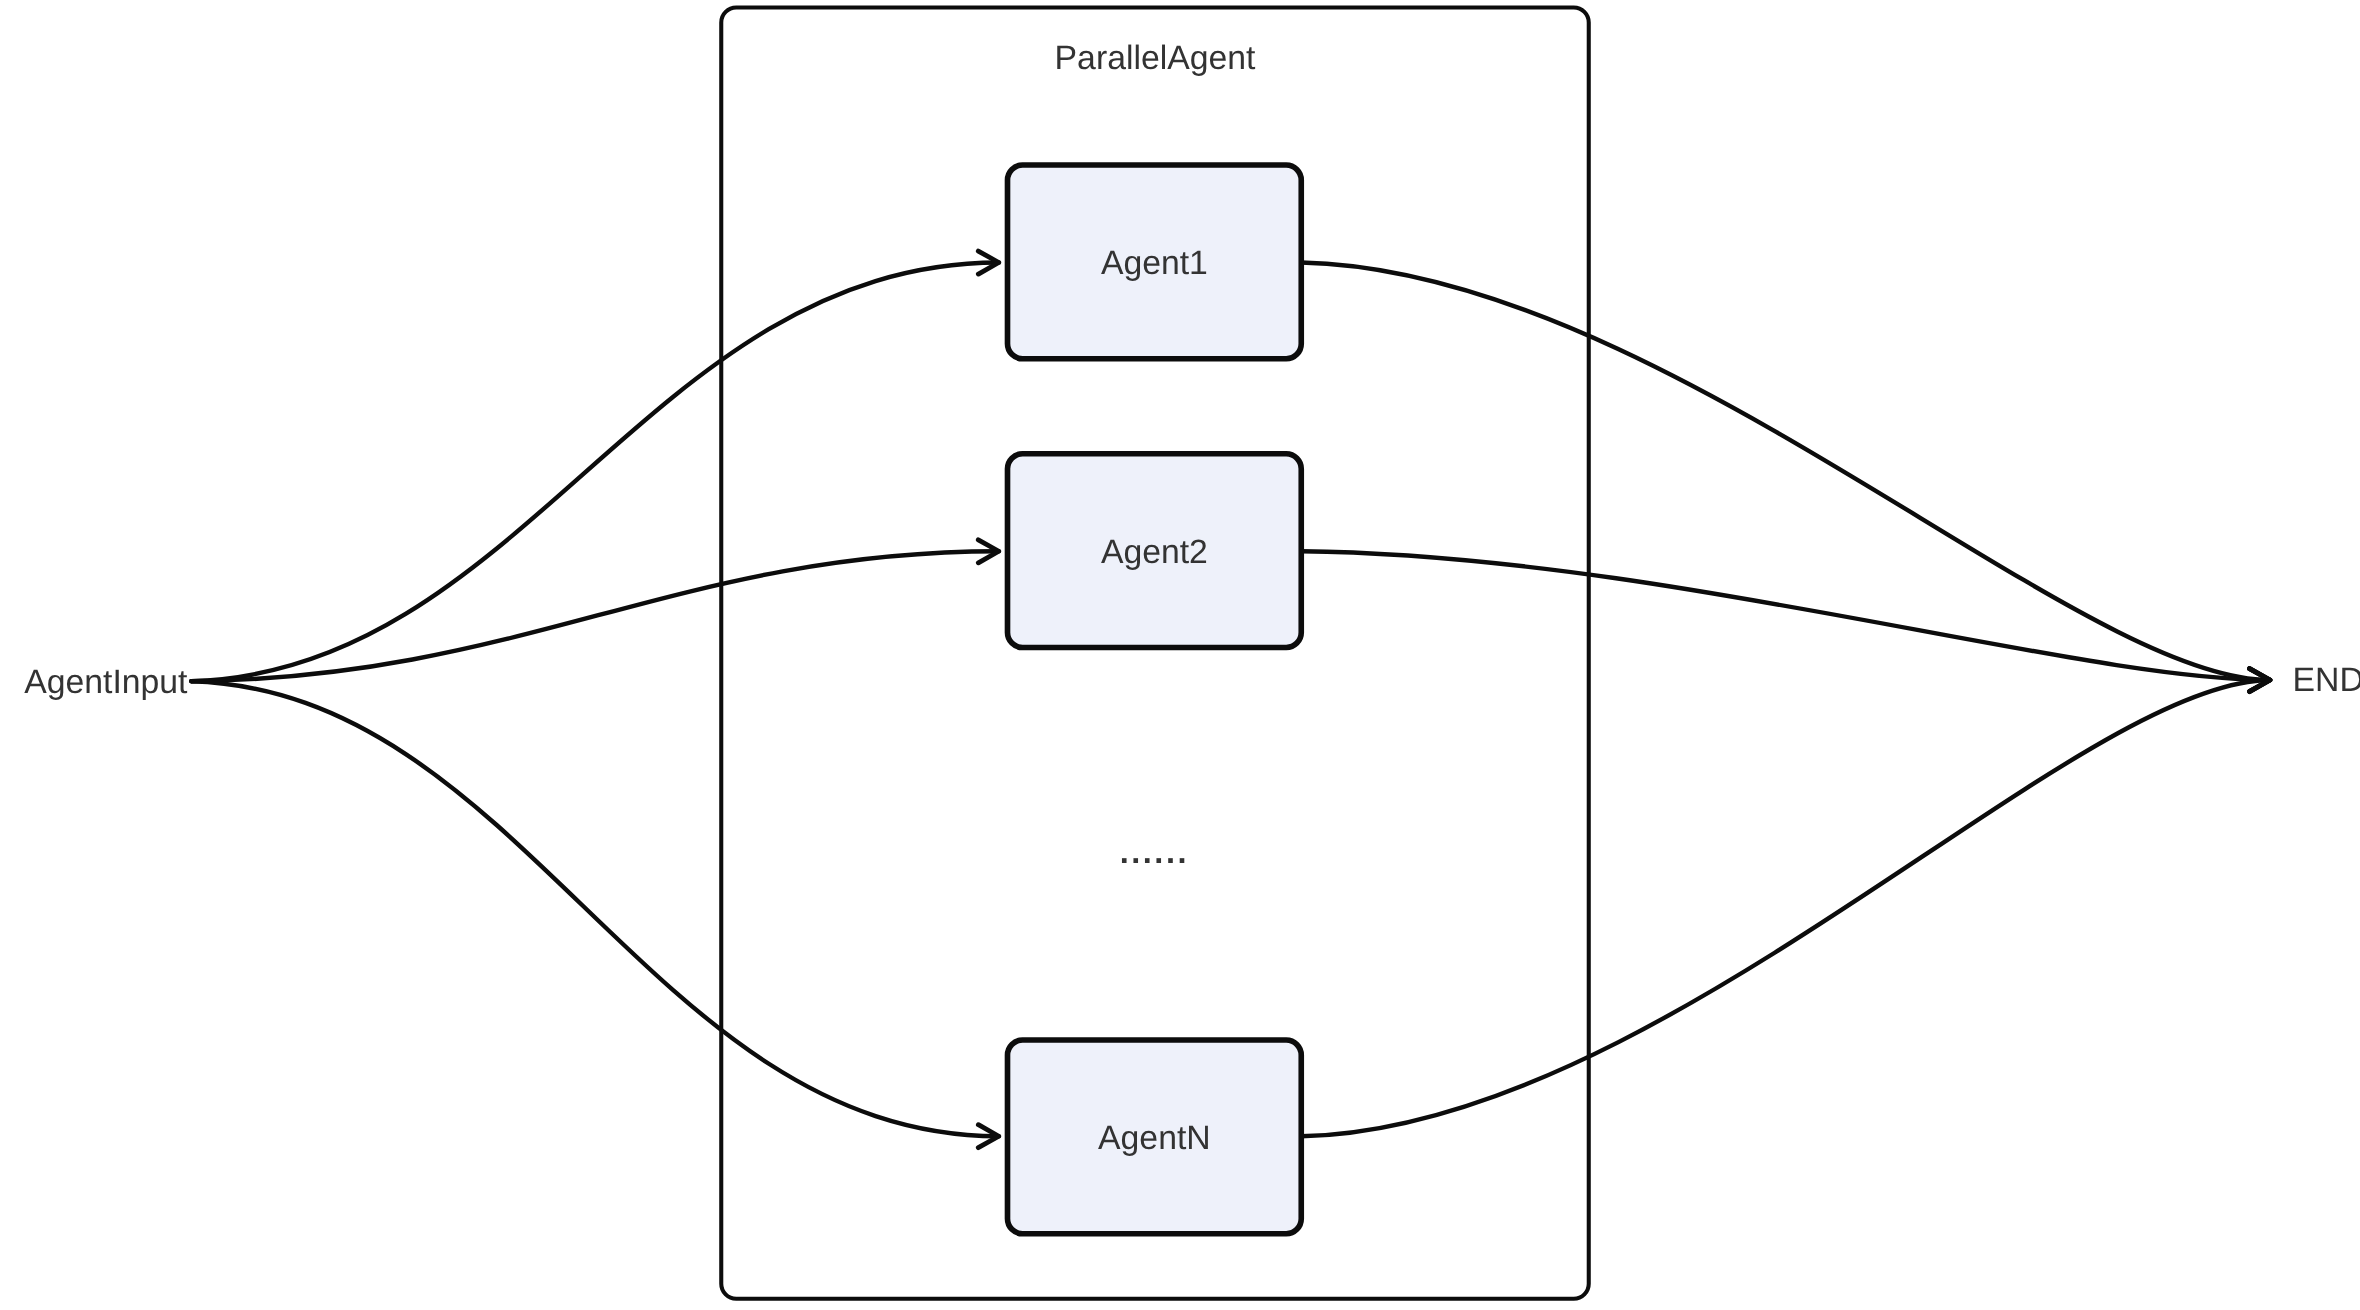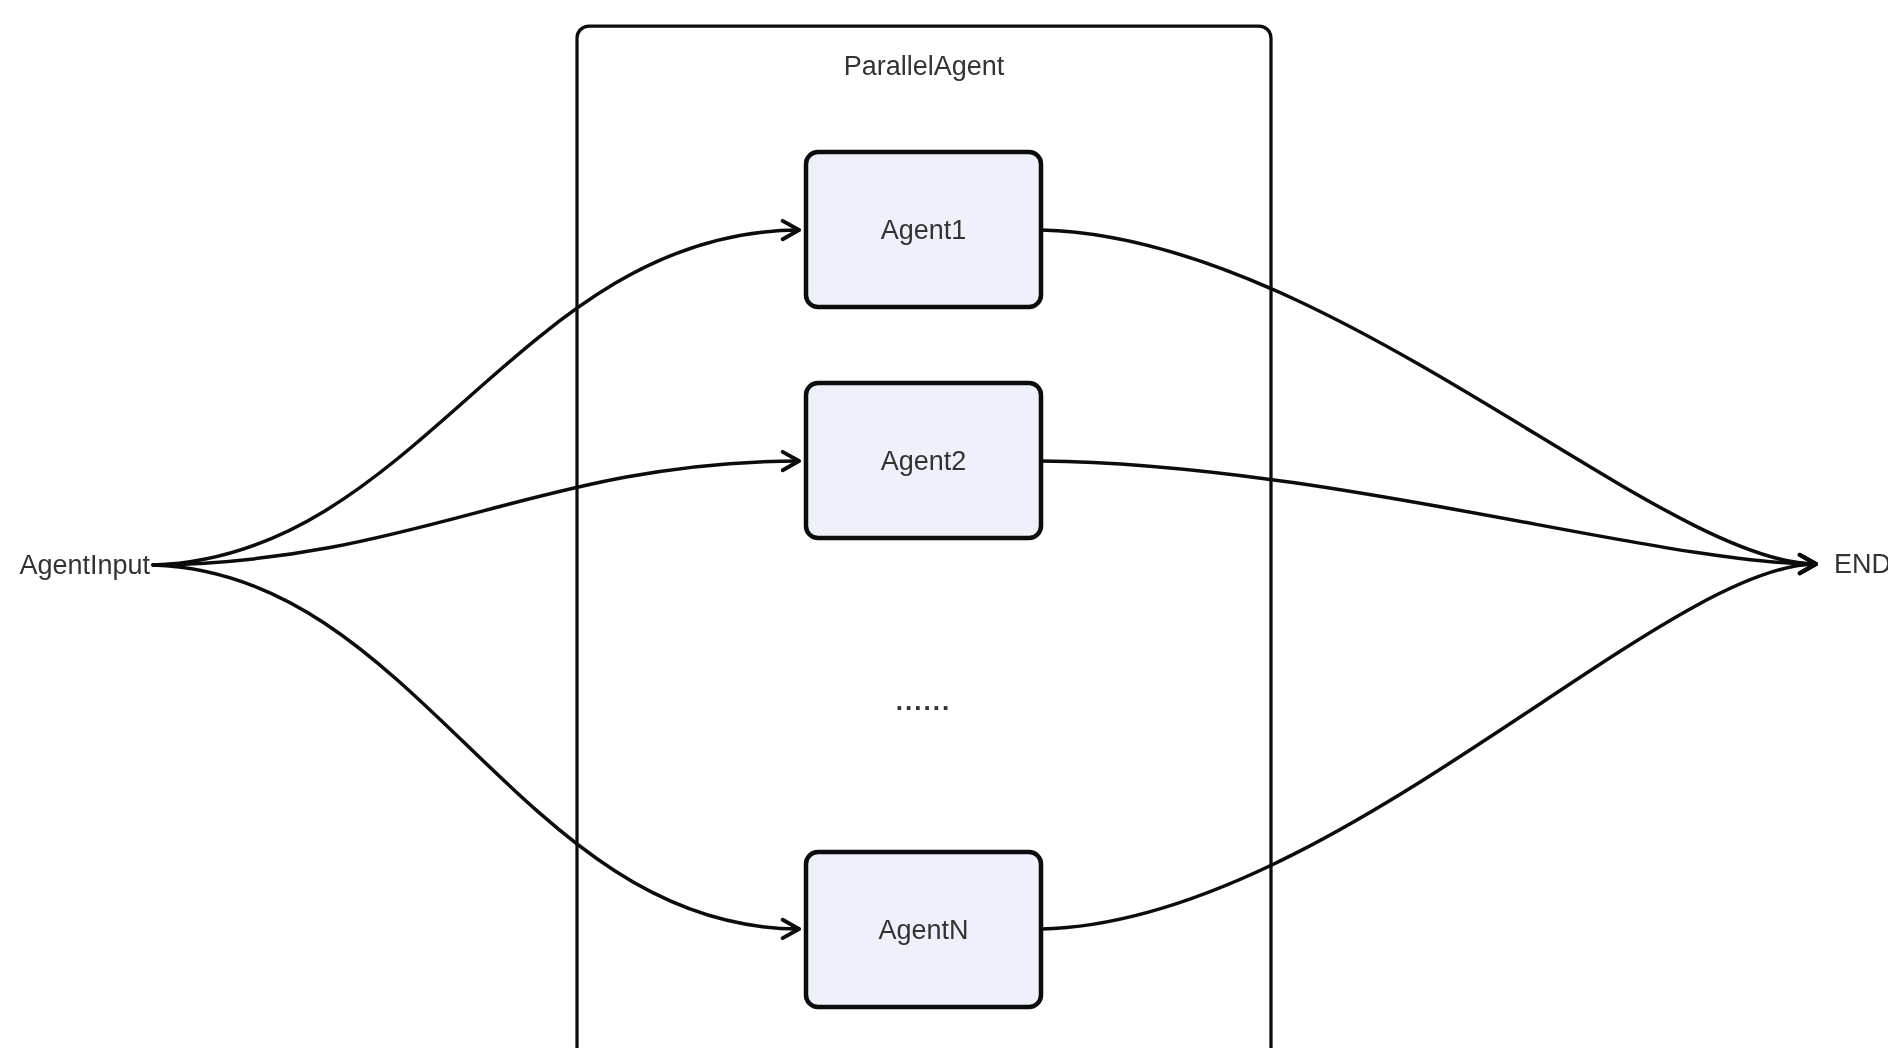--- a/index.html
+++ b/index.html
@@ -7,21 +7,20 @@
     padding: 0;
     background: #ffffff;
     width: 1888px;
     height: 1048px;
     overflow: hidden;
   }
   .canvas-wrap {
     position: relative;
     width: 1888px;
     height: 828px;
-    margin-top: 20px;
   }
   svg text {
     font-family: "Liberation Sans", sans-serif;
     fill: #333333;
   }
   .edge {
     fill: none;
     stroke: #0c0c0c;
     stroke-width: 3.5;
     stroke-linecap: round;

